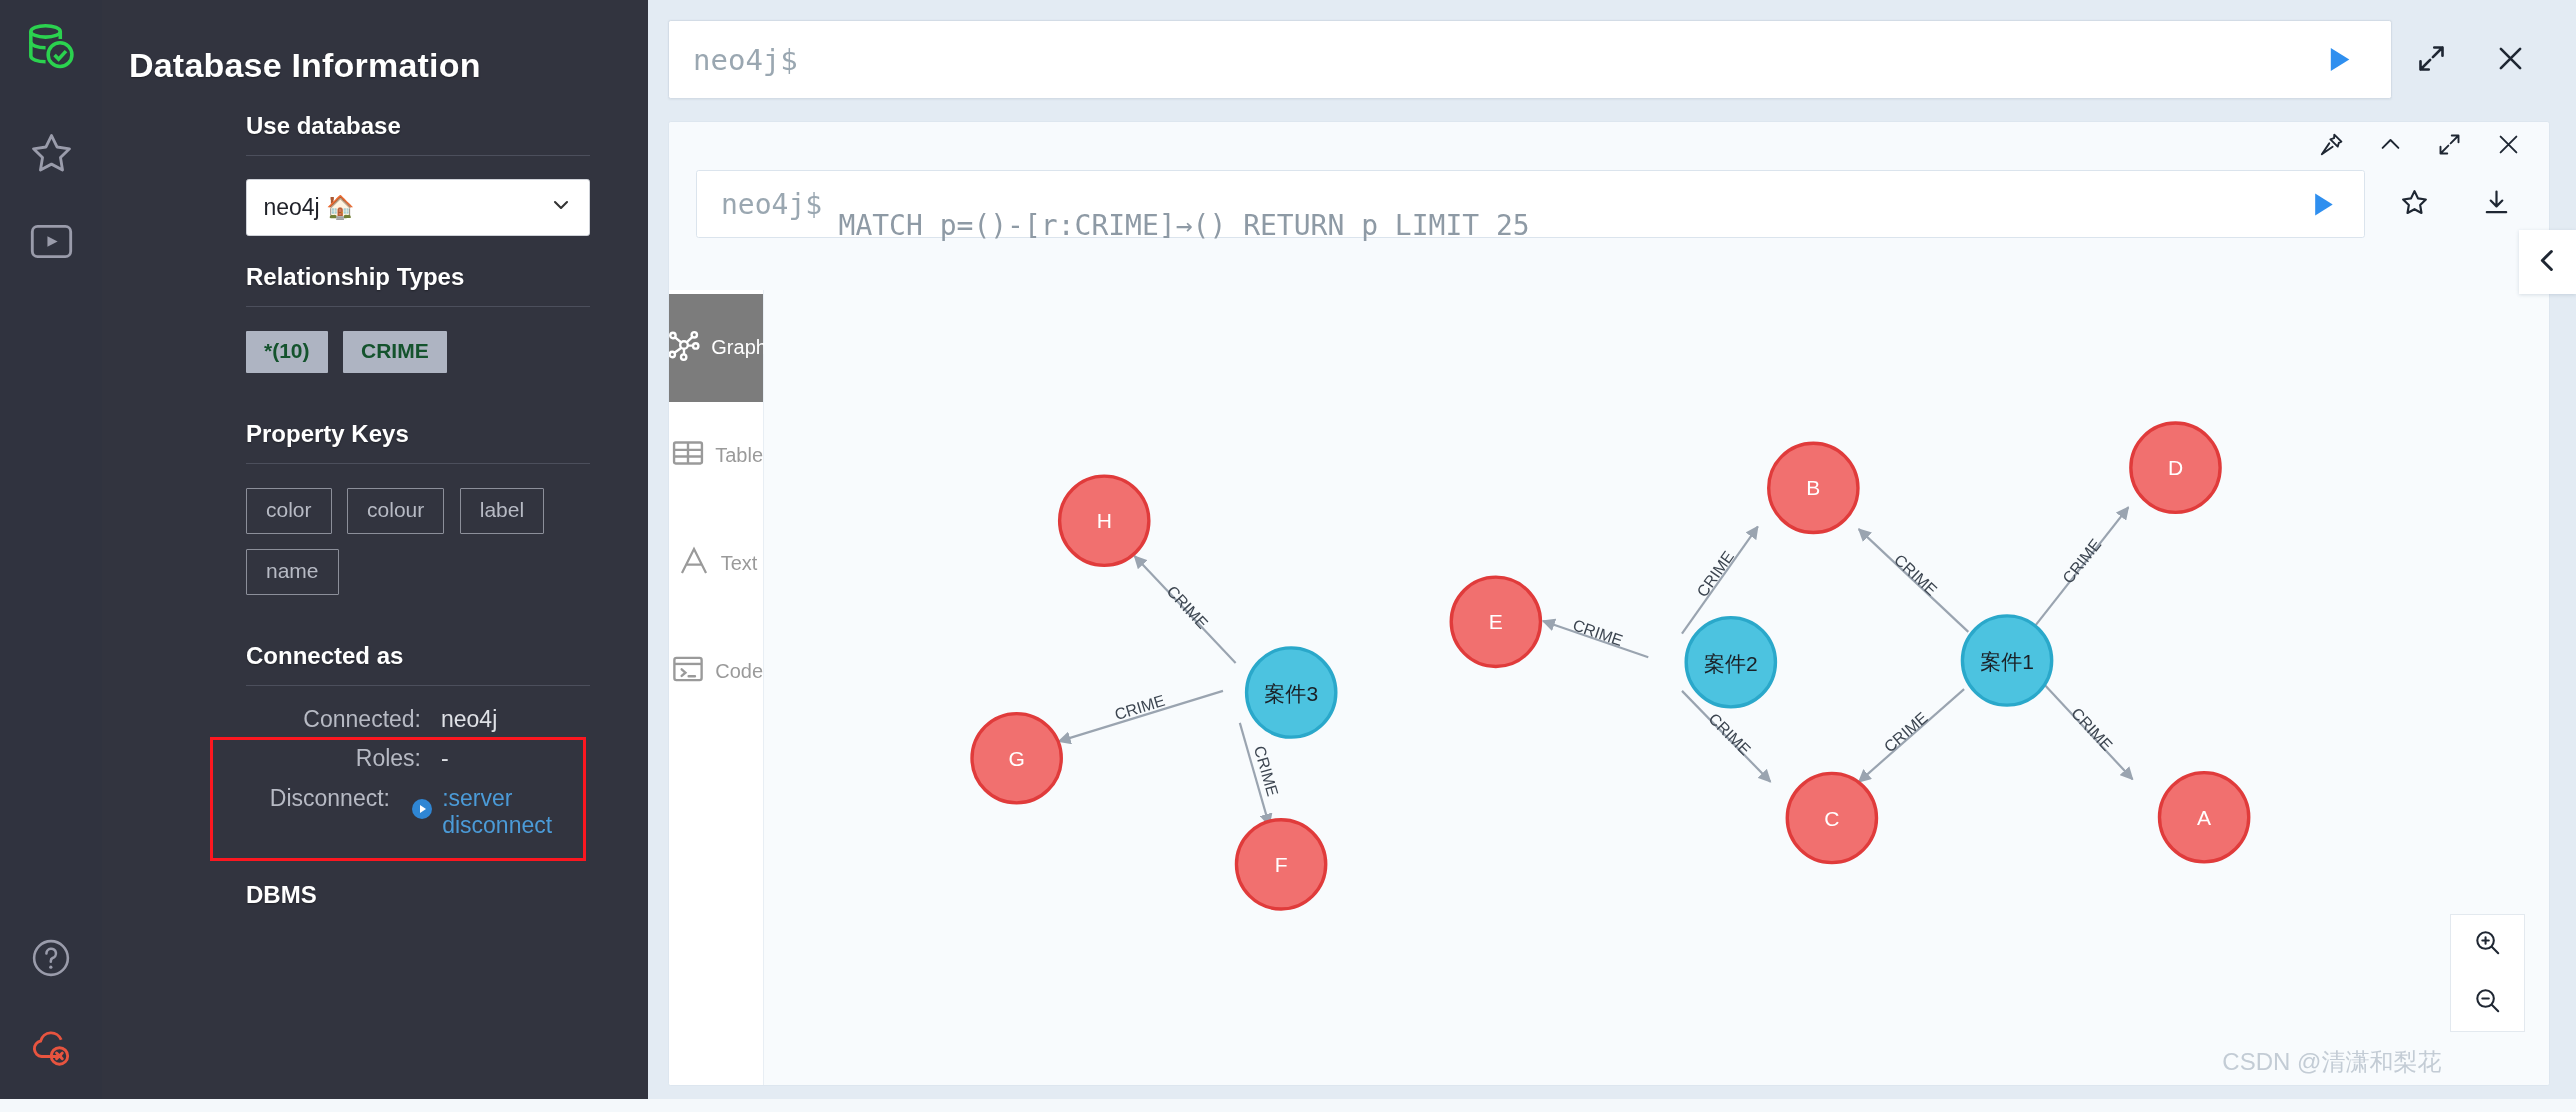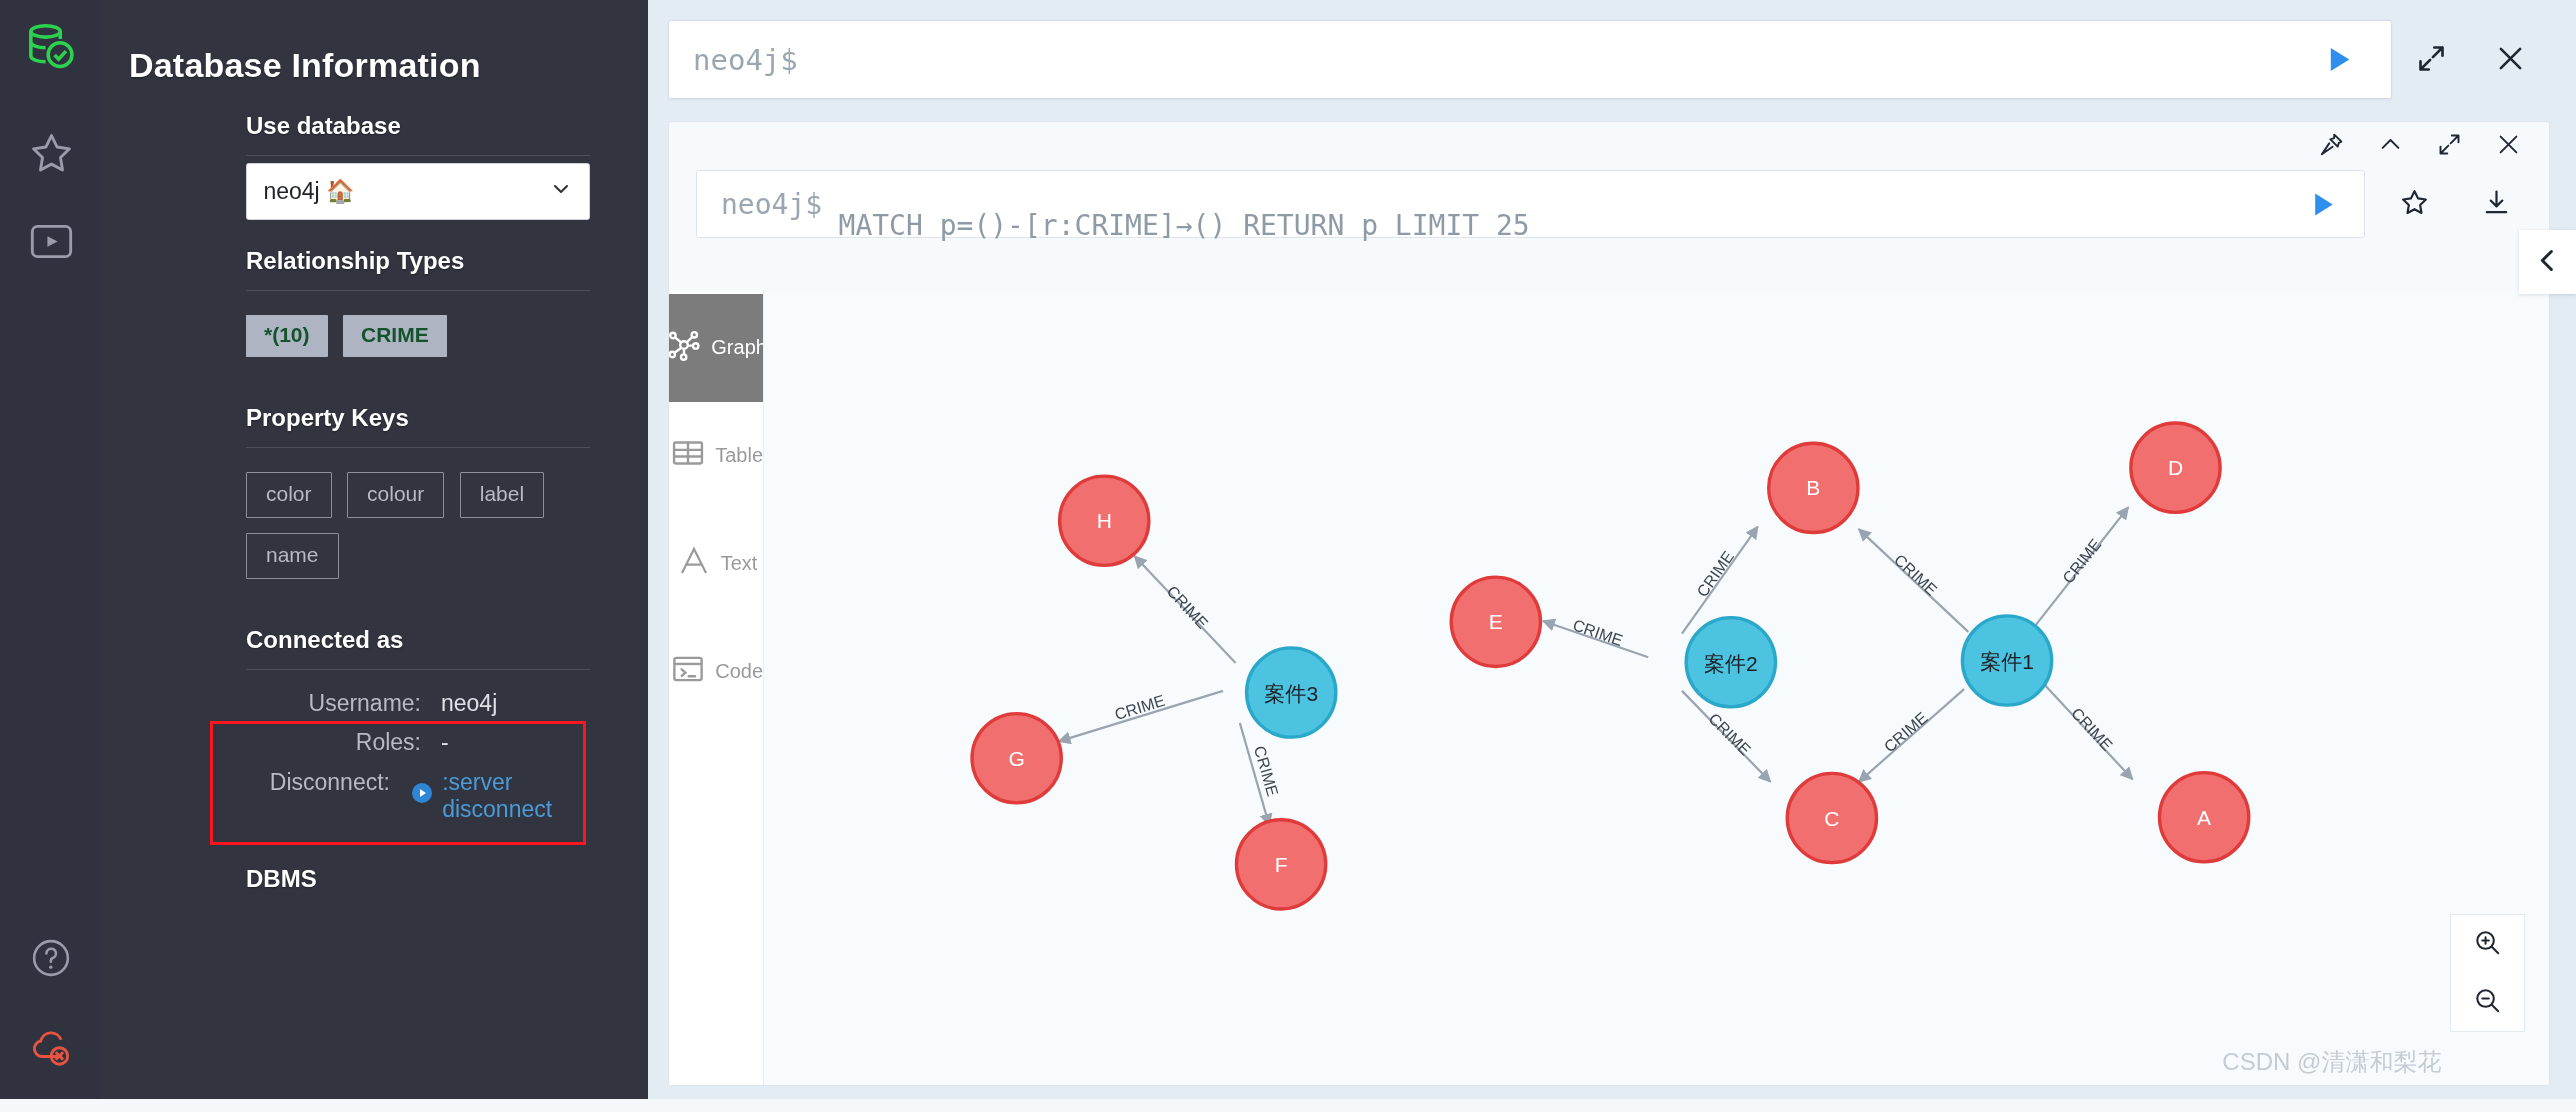--- a/index.html
+++ b/index.html
@@ -84,21 +84,21 @@
   
   .redbox {
     position: absolute;
     border: 3.7px solid #fc1720;
     pointer-events: none;
     z-index: 5;
   }
 
   
   .db-select {
-    margin-top: 8px;
+    margin-top: 24px;
     width: 100%;
     height: 57px;
     background: #fff;
     border: 0.9px solid #cfd2d8;
     border-radius: 2.7px;
     display: flex; align-items: center;
     padding: 0 16.4px;
     font-size: 23px;
     color: #1f2128;
     cursor: pointer;
@@ -365,21 +365,21 @@
         <span class="chip-out">label</span>
         <span class="chip-out">name</span>
       </div>
     </div>
 
     <div class="sec" style="padding-left:144px;">
       <div class="sec-h">Connected as</div>
       <div class="hr"></div>
       <div class="kv">
         <div class="kv-row">
-          <div class="kv-k">Username:</div>
+          <div class="kv-k">Connected:</div>
           <div class="kv-v">neo4j</div>
         </div>
         <div class="kv-row">
           <div class="kv-k">Roles:</div>
           <div class="kv-v">-</div>
         </div>
         <div class="kv-row">
           <div class="kv-k">Disconnect:</div>
           <div class="kv-v link">
             <span>

